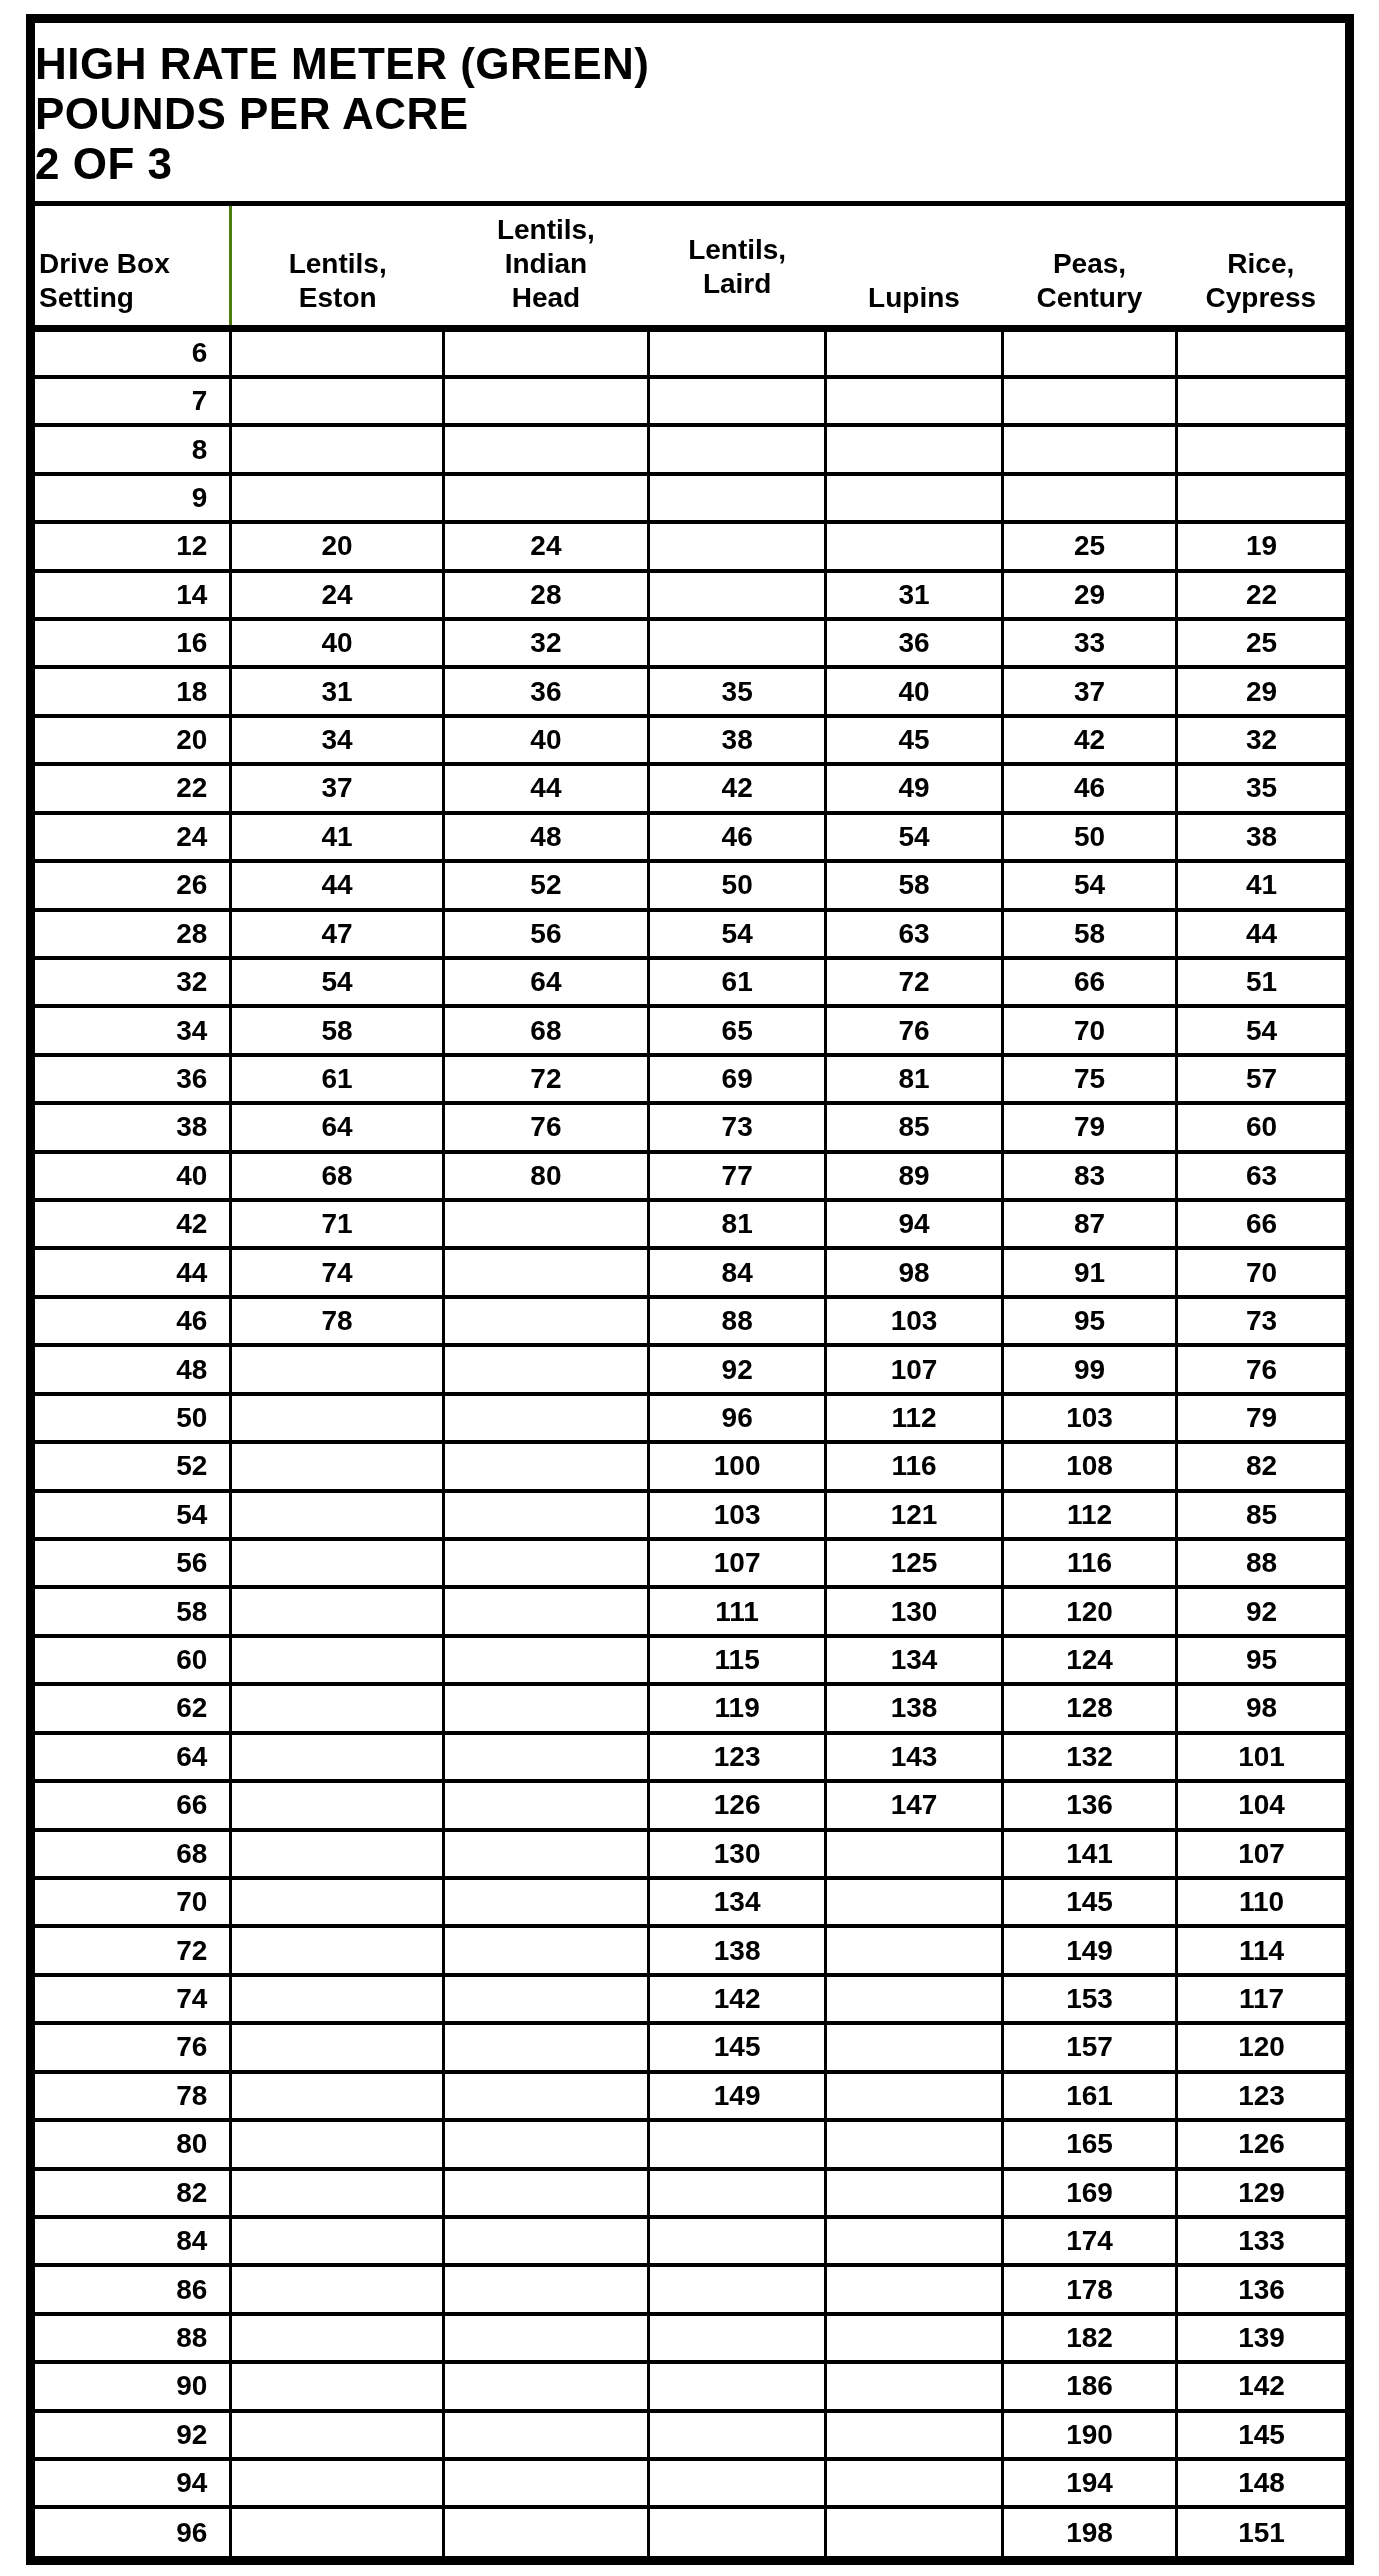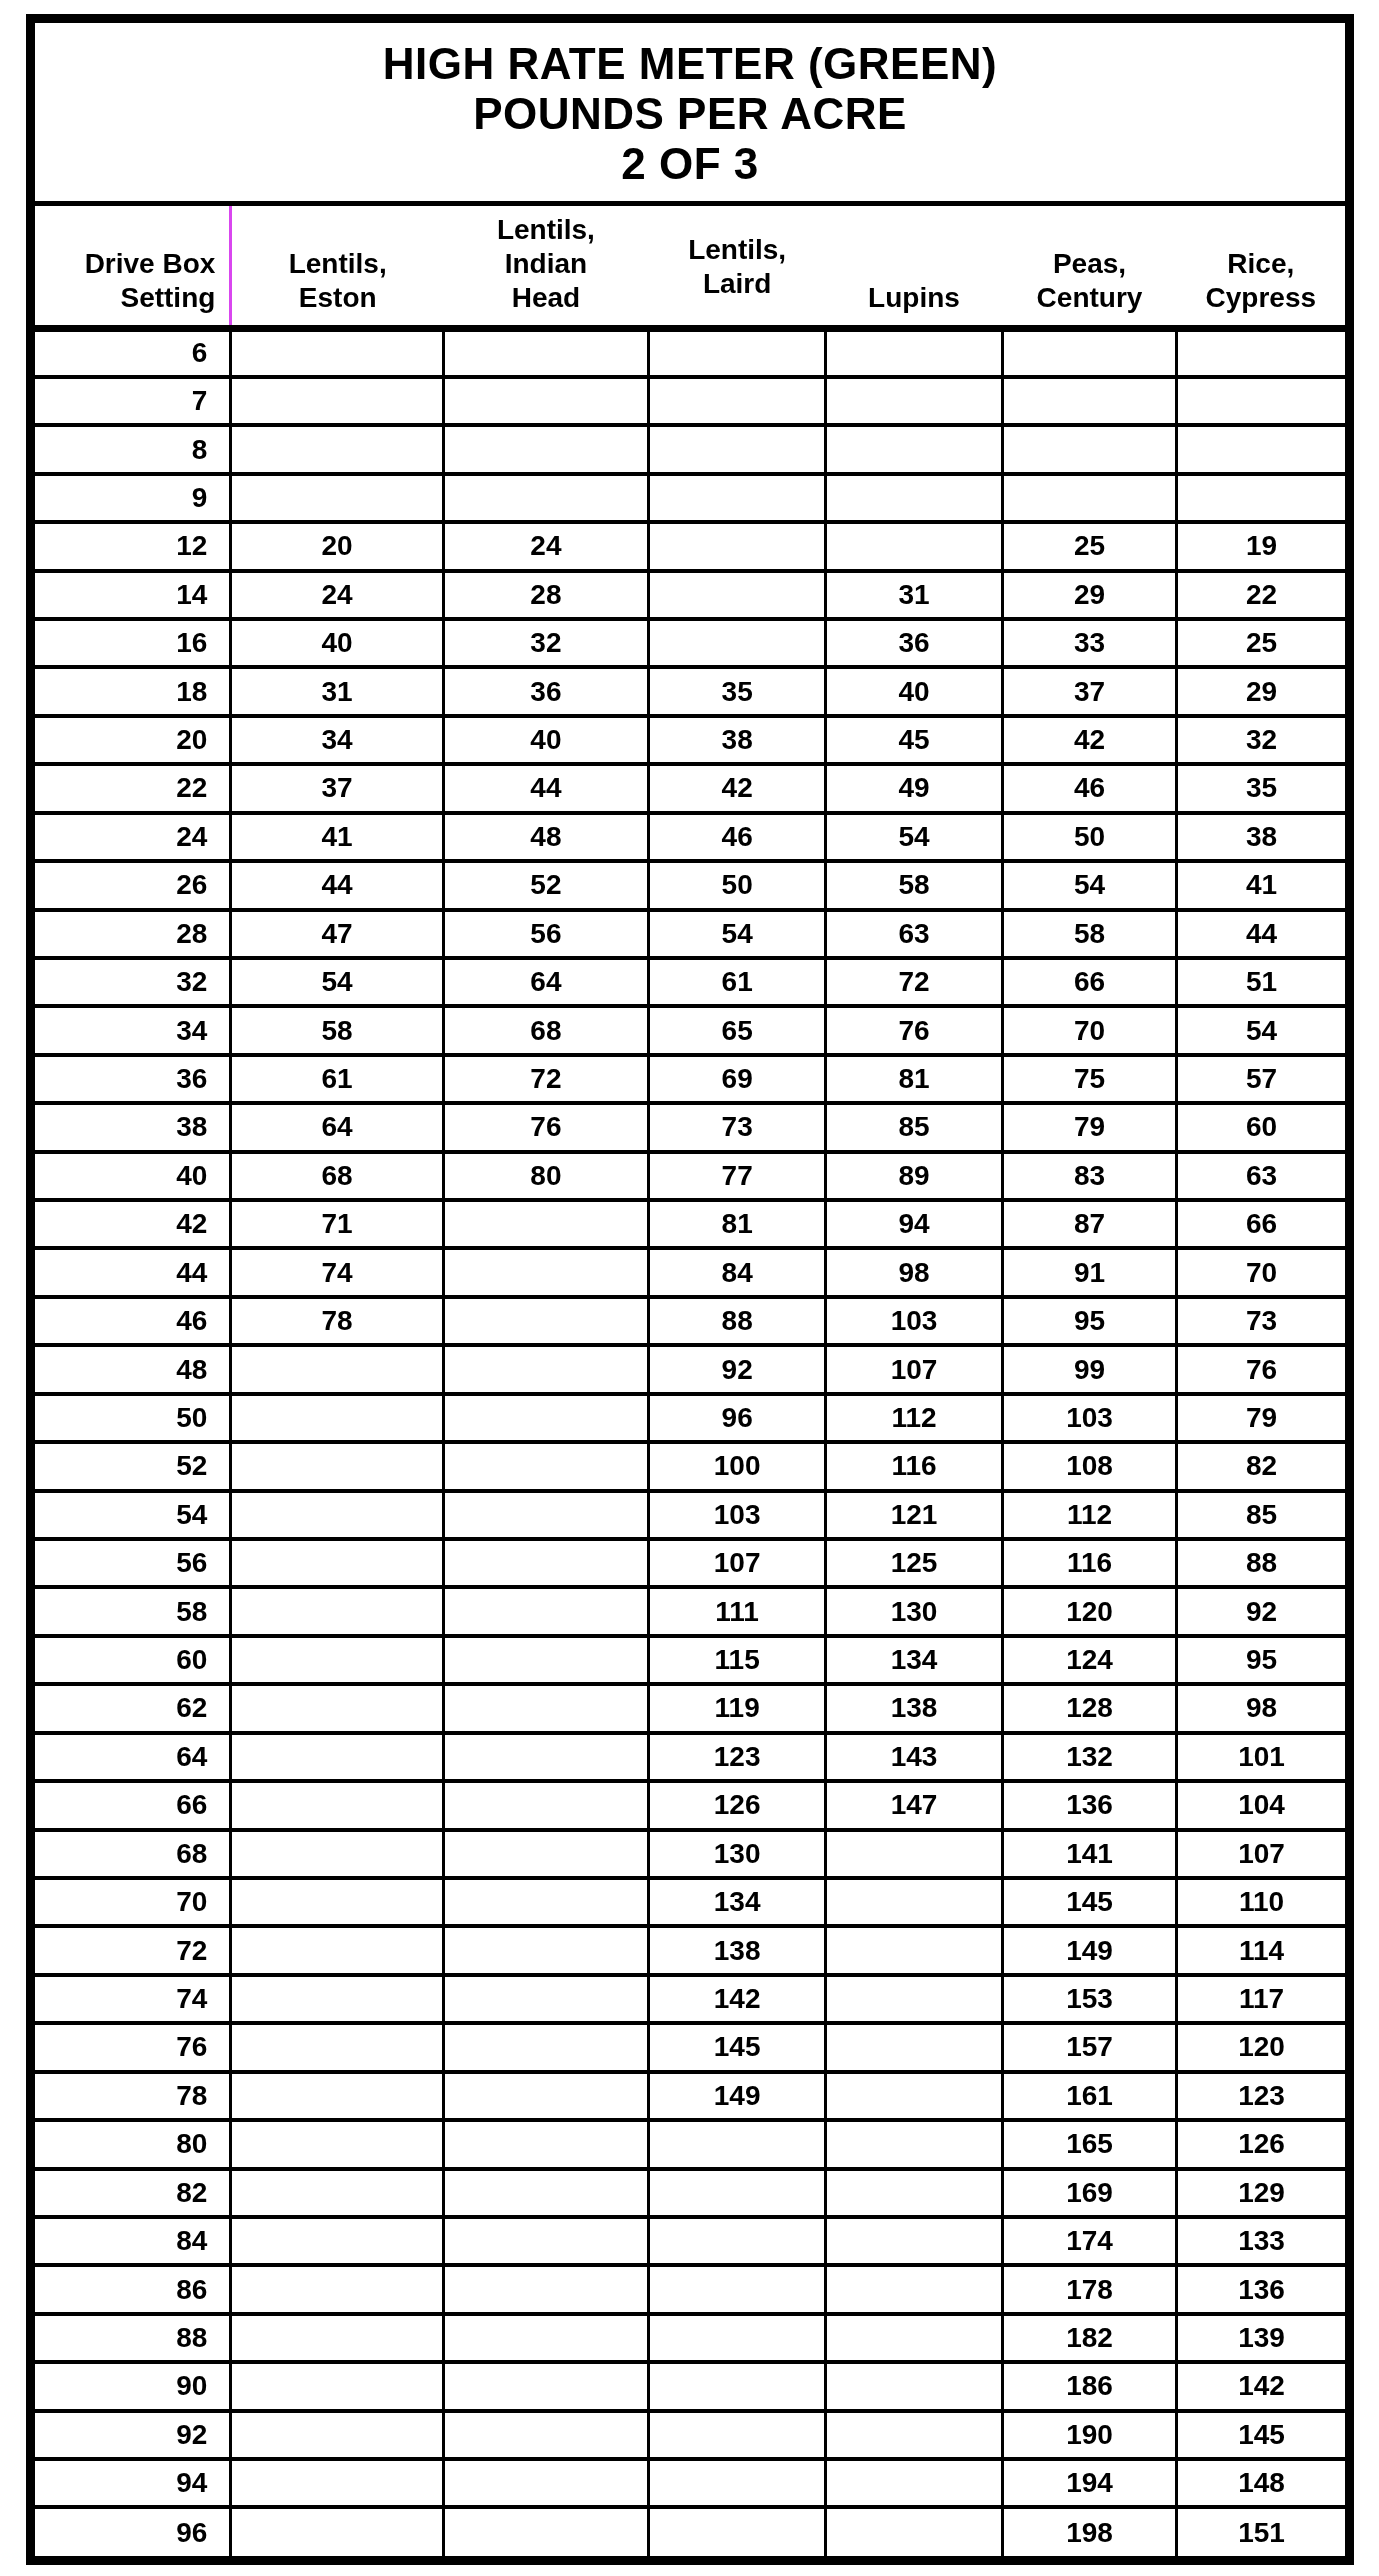--- a/index.html
+++ b/index.html
@@ -12,41 +12,41 @@
   .sheet { position:relative; width:1379px; height:2576px; background:#fff; overflow:hidden; }
   .frame {
     position:absolute; left:26px; top:14px;
     width:1328px; height:2551px;
     border:9px solid #000;
     display:flex; flex-direction:column;
     background:#fff;
   }
   .title-block {
     flex:0 0 auto;
-    text-align:center;
+    text-align:left;
     padding:16px 0 12px;
     border-bottom:5px solid #000;
     font-size:44px; line-height:1.14; letter-spacing:0.5px;
   }
   table.data {
     border-collapse:collapse;
     width:100%;
     flex:1 1 auto;
     table-layout:fixed;
   }
   thead tr { height:122px; }
   th {
     font-size:28px; line-height:1.22;
     vertical-align:bottom; text-align:center;
     padding:0 4px 10px;
     border-bottom:7px solid #000;
   }
   th.col-drive-box-setting {
-    text-align:right; padding-right:14px;
-    border-right:3px solid #d946ef;
+    text-align:left; padding-right:22px;
+    border-right:3px solid #4d7c0f;
   }
   th.col-lentils-laird { padding-bottom:24px; }
   tbody tr { height:46px; }
   td {
     font-size:28px; text-align:center; vertical-align:middle;
     border:3px solid #000;
     border-top-width:4px; border-bottom-width:4px;
   }
   td:first-child { border-left:none; }
   td:last-child { border-right:none; }

